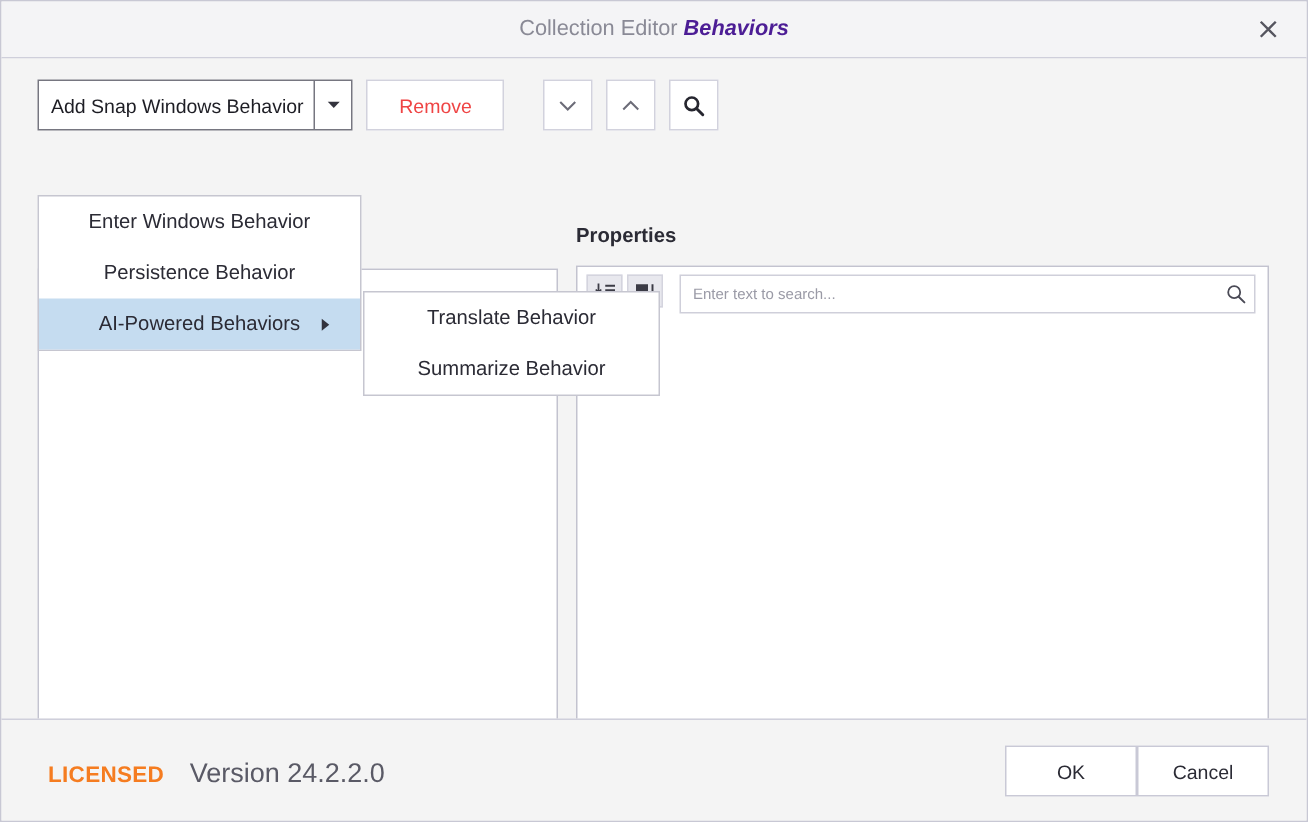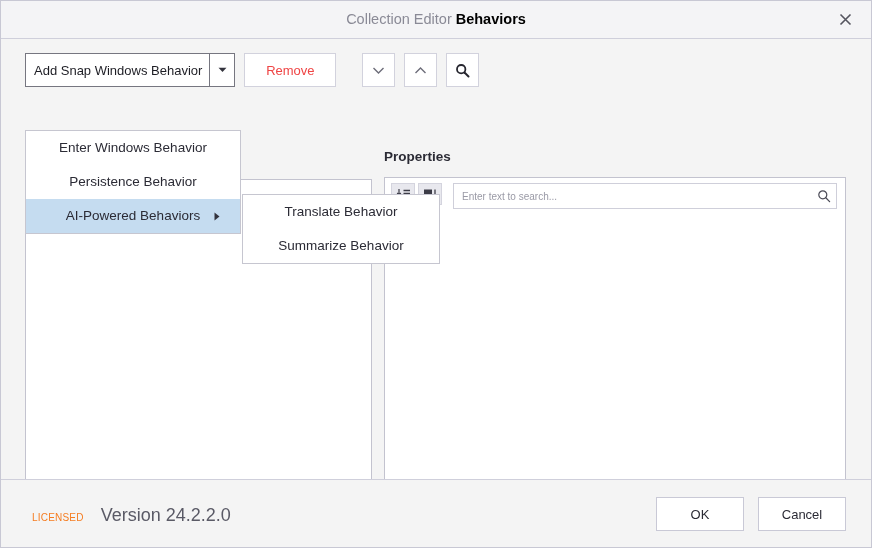--- a/index.html
+++ b/index.html
@@ -42,23 +42,24 @@
     line-height: 37px;
     text-align: center;
     font-size: 14.5px;
     white-space: nowrap;
   }
   .title-light {
     color: #8a8a96;
     font-weight: normal;
   }
   .title-strong {
-    color: #000000;
+    color: #4c1d95;
     font-weight: bold;
     margin-left: 4px;
+    font-style: italic;
   }
   .close-btn {
     position: absolute;
     right: 0; top: 0;
     width: 52px;
     height: 37px;
     display: flex;
     align-items: center;
     justify-content: center;
     color: #55555f;
@@ -264,35 +265,34 @@
   }
   .license {
     position: absolute;
     left: 31px;
     top: 25px;
     display: flex;
     align-items: baseline;
   }
   .license-tag {
     color: #f57c20;
-    font-weight: normal;
-    font-size: 10px;
+    font-weight: bold;
+    font-size: 15px;
     letter-spacing: 0.2px;
   }
   .license-version {
     color: #5a5a66;
     font-size: 18px;
     margin-left: 17px;
   }
   .footer-buttons {
     position: absolute;
     right: 25px;
     top: 17px;
     display: flex;
-    gap: 14px;
   }
   .footer-btn {
     width: 88px;
     height: 34px;
     border: 1px solid #c9c9d6;
     background: #ffffff;
     box-sizing: border-box;
     display: flex;
     align-items: center;
     justify-content: center;

